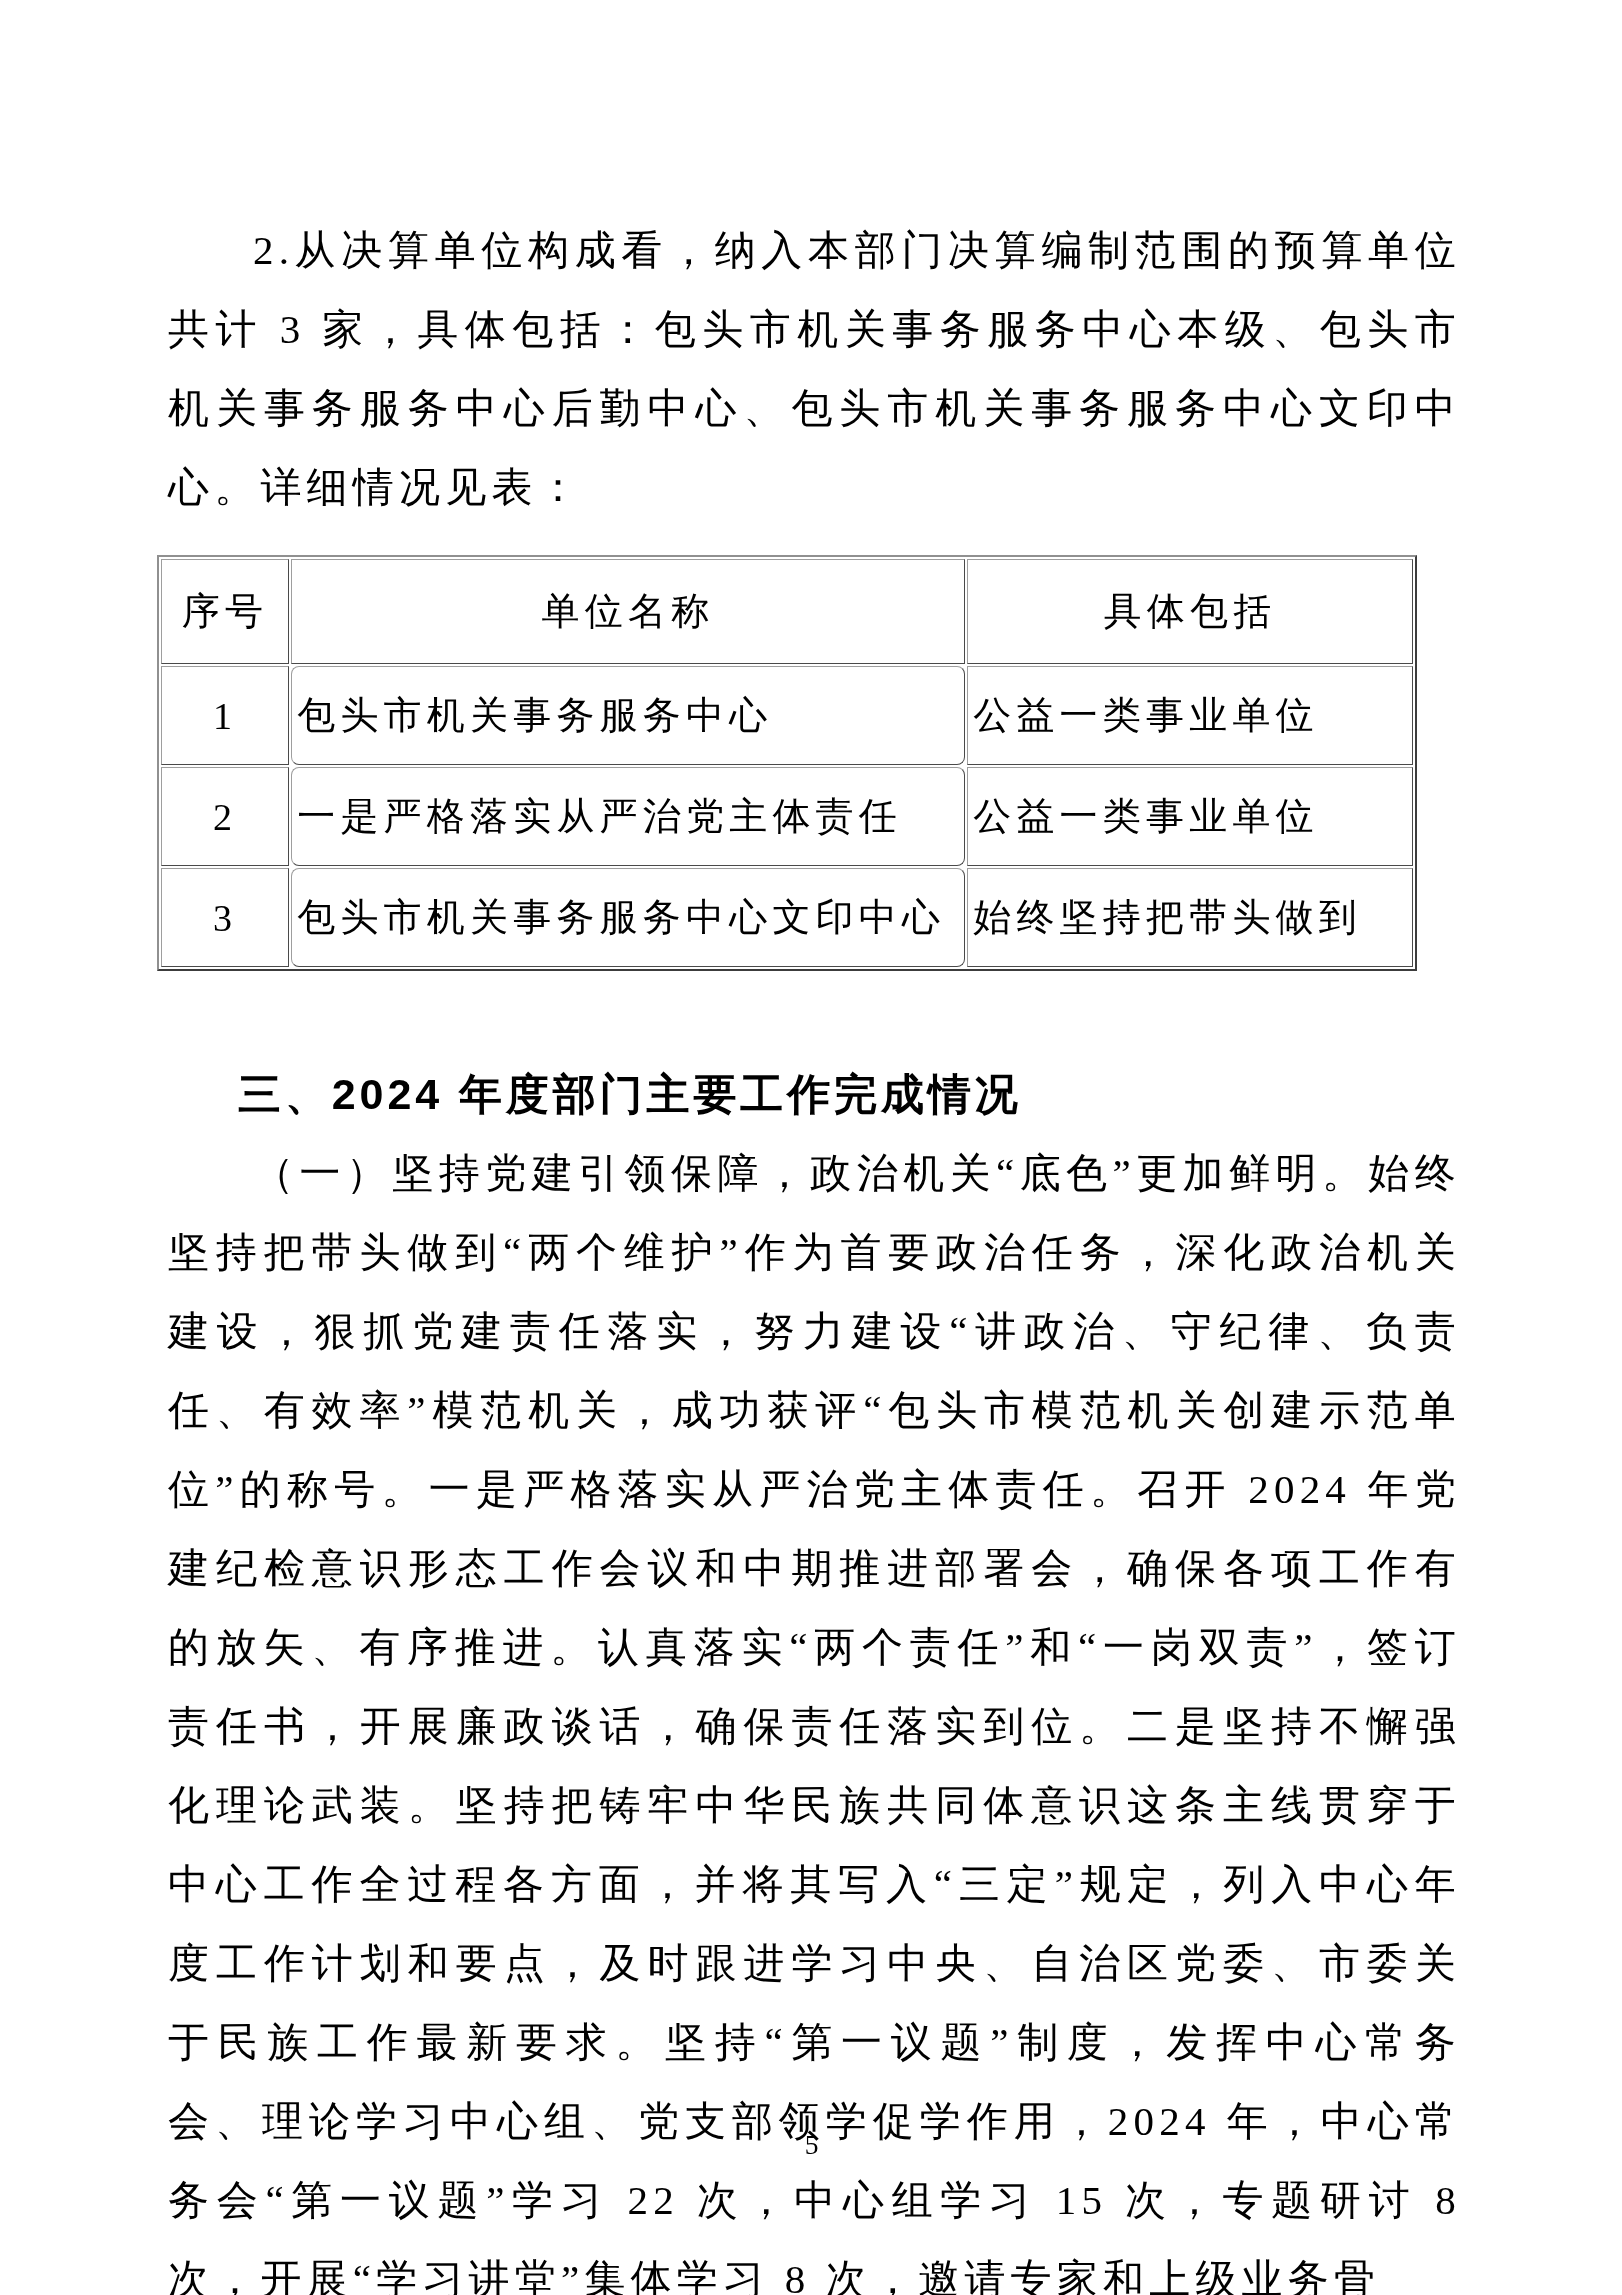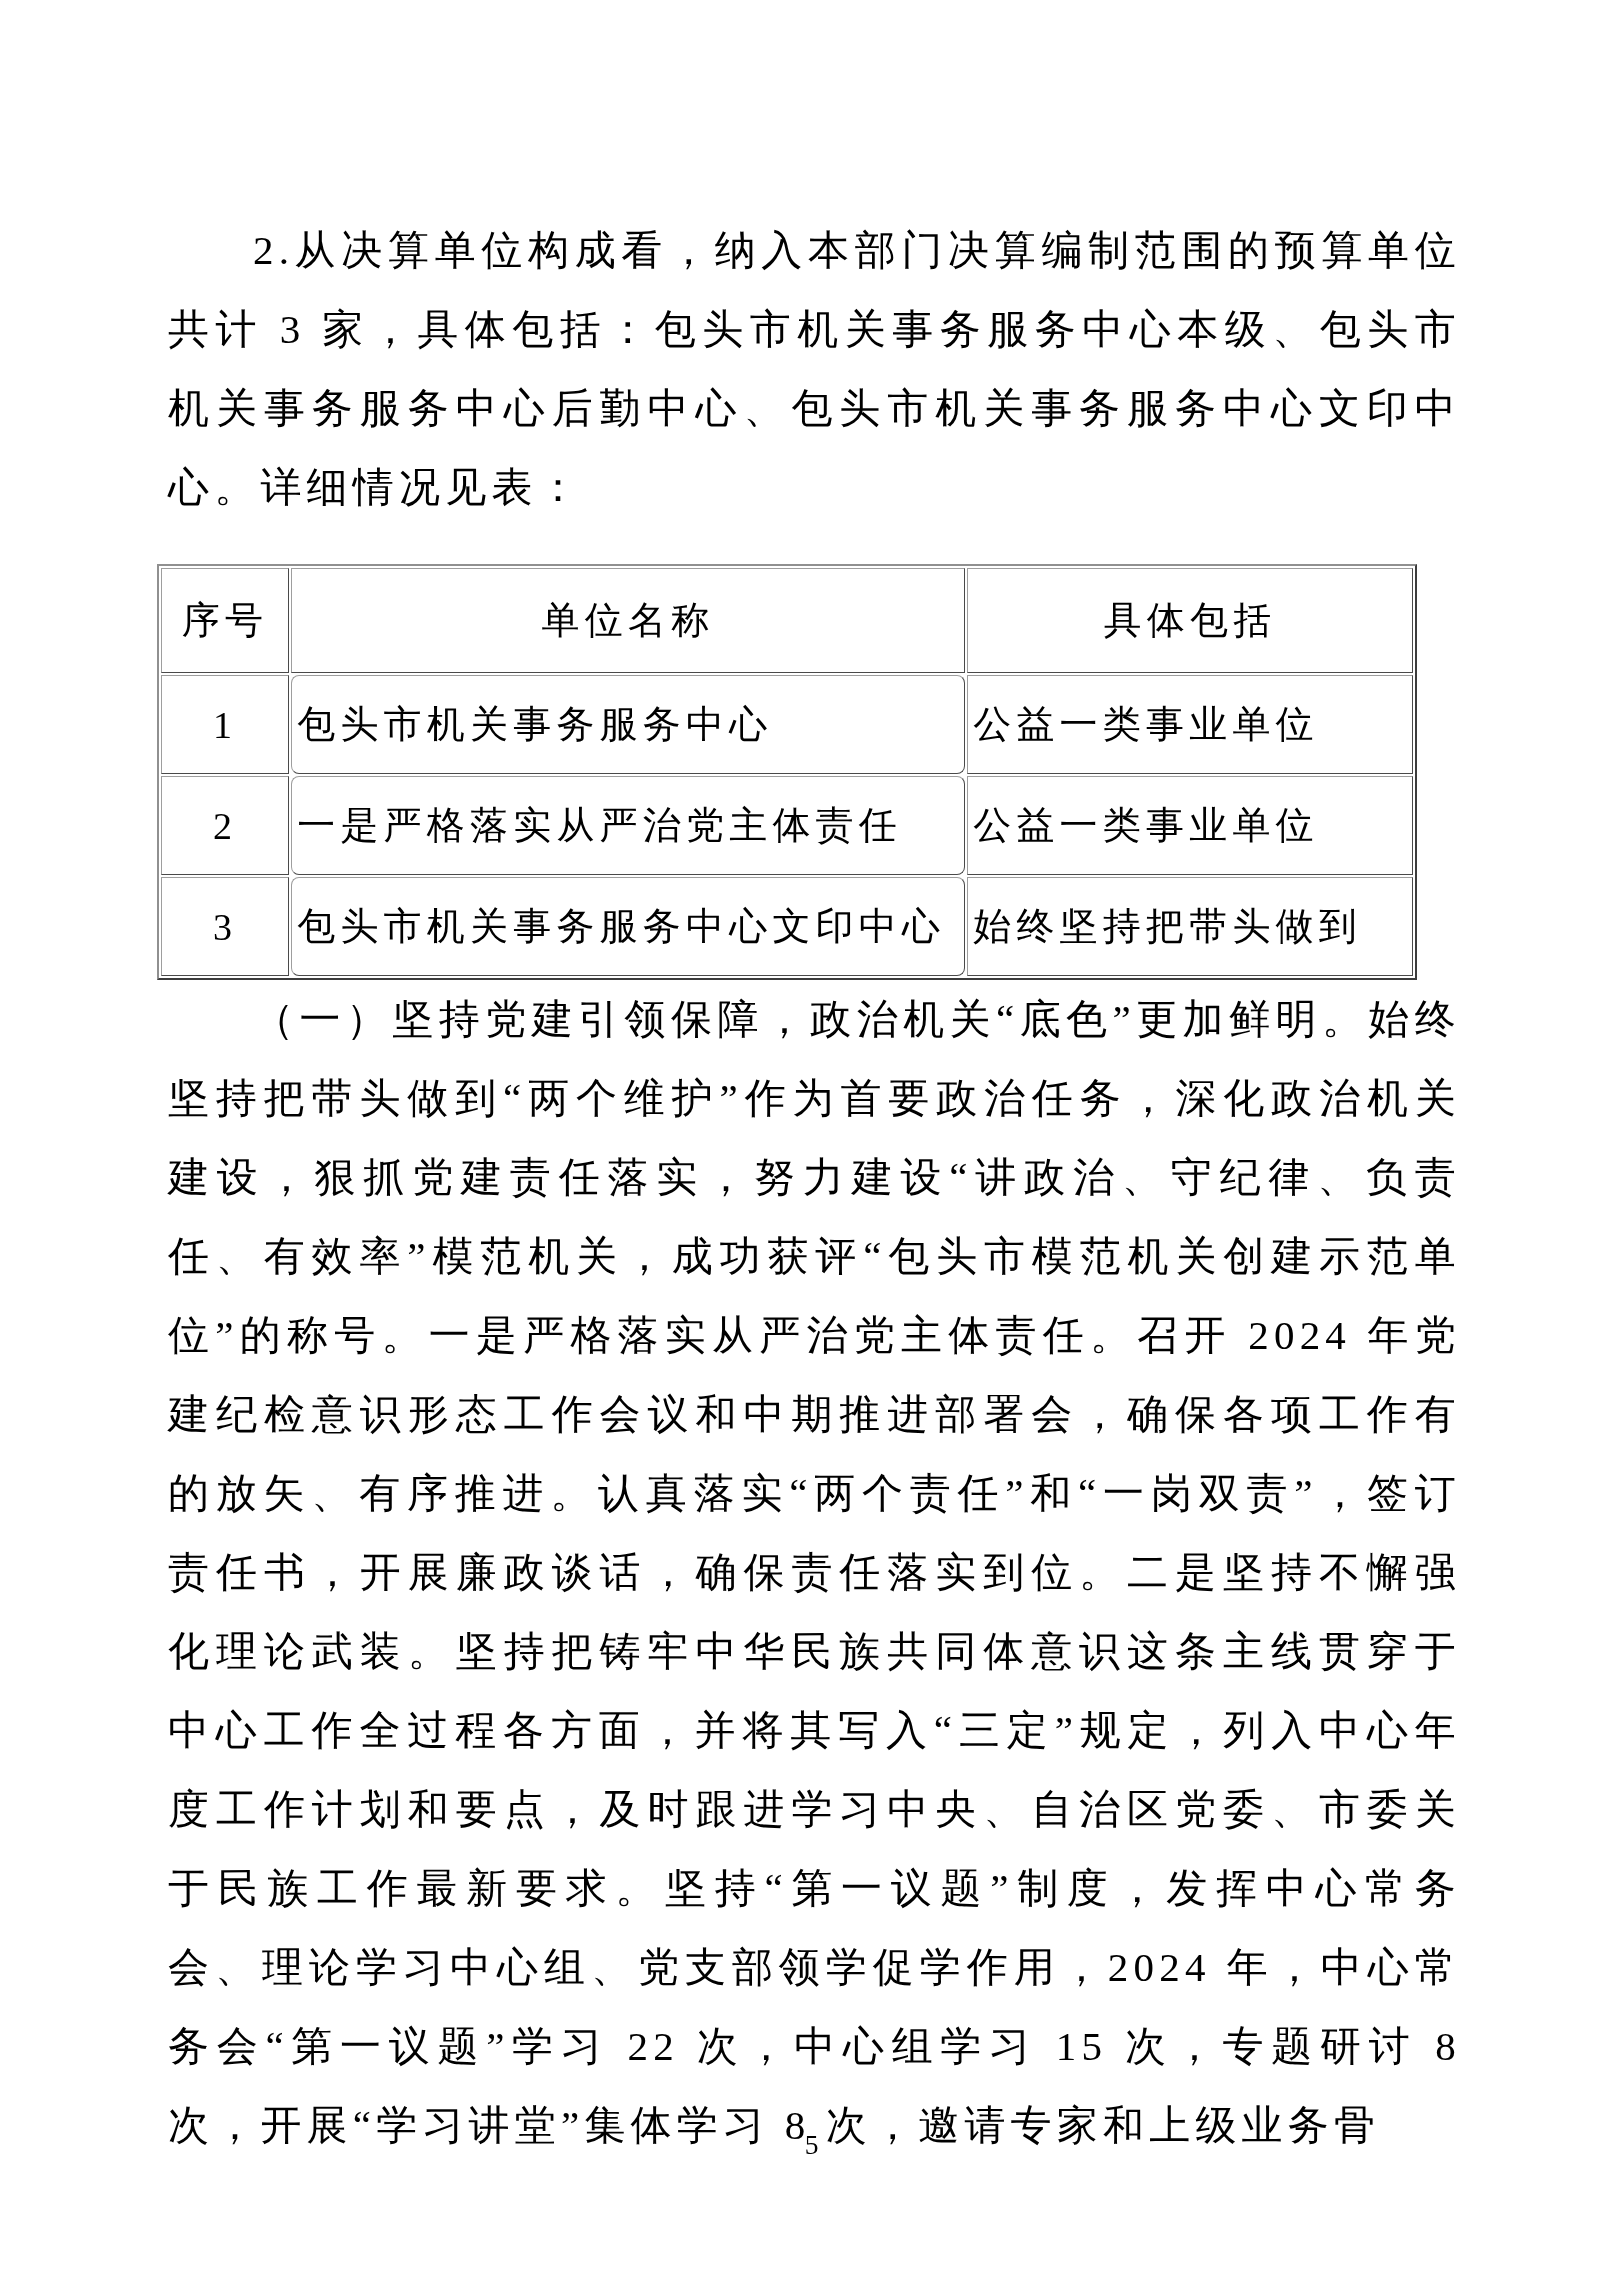--- a/index.html
+++ b/index.html
@@ -18,21 +18,21 @@
   .body-para {
     margin: 11px;
     font-size: 41px;
     line-height: 79px;
     letter-spacing: 5.2px;
     text-align: justify;
     text-indent: 85px;
     font-family: "Liberation Serif", "DejaVu Serif", serif;
   }
   .units-table {
-    margin-top: 37px;
+    margin-top: 28px;
     width: 1254px;
     table-layout: fixed;
     border-collapse: separate;
     border-spacing: 2.6px;
     border: 2.6px outset #909090;
     background: #ffffff;
   }
   .units-table td, .units-table th {
     border: 1.3px outset #9e9e9e;
     font-weight: normal;
@@ -102,19 +102,20 @@
         <td class="cell-nature">公益一类事业单位</td>
       </tr>
       <tr>
         <td class="cell-index">3</td>
         <td class="cell-name">包头市机关事务服务中心文印中心</td>
         <td class="cell-nature">始终坚持把带头做到</td>
       </tr>
     </tbody>
   </table>
 
+  <h2 class="section-heading">三、2024 年度部门主要工作完成情况</h2>
 
   <p class="body-para work-para">（一）坚持党建引领保障，政治机关“底色”更加鲜明。始终坚持把带头做到“两个维护”作为首要政治任务，深化政治机关建设，狠抓党建责任落实，努力建设“讲政治、守纪律、负责任、有效率”模范机关，成功获评“包头市模范机关创建示范单位”的称号。一是严格落实从严治党主体责任。召开 2024 年党建纪检意识形态工作会议和中期推进部署会，确保各项工作有的放矢、有序推进。认真落实“两个责任”和“一岗双责”，签订责任书，开展廉政谈话，确保责任落实到位。二是坚持不懈强化理论武装。坚持把铸牢中华民族共同体意识这条主线贯穿于中心工作全过程各方面，并将其写入“三定”规定，列入中心年度工作计划和要点，及时跟进学习中央、自治区党委、市委关于民族工作最新要求。坚持“第一议题”制度，发挥中心常务会、理论学习中心组、党支部领学促学作用，2024 年，中心常务会“第一议题”学习 22 次，中心组学习 15 次，专题研讨 8 次，开展“学习讲堂”集体学习 8 次，邀请专家和上级业务骨</p>
 
 </div>
 
 <div class="page-number">5</div>
 
 
 </body></html>

